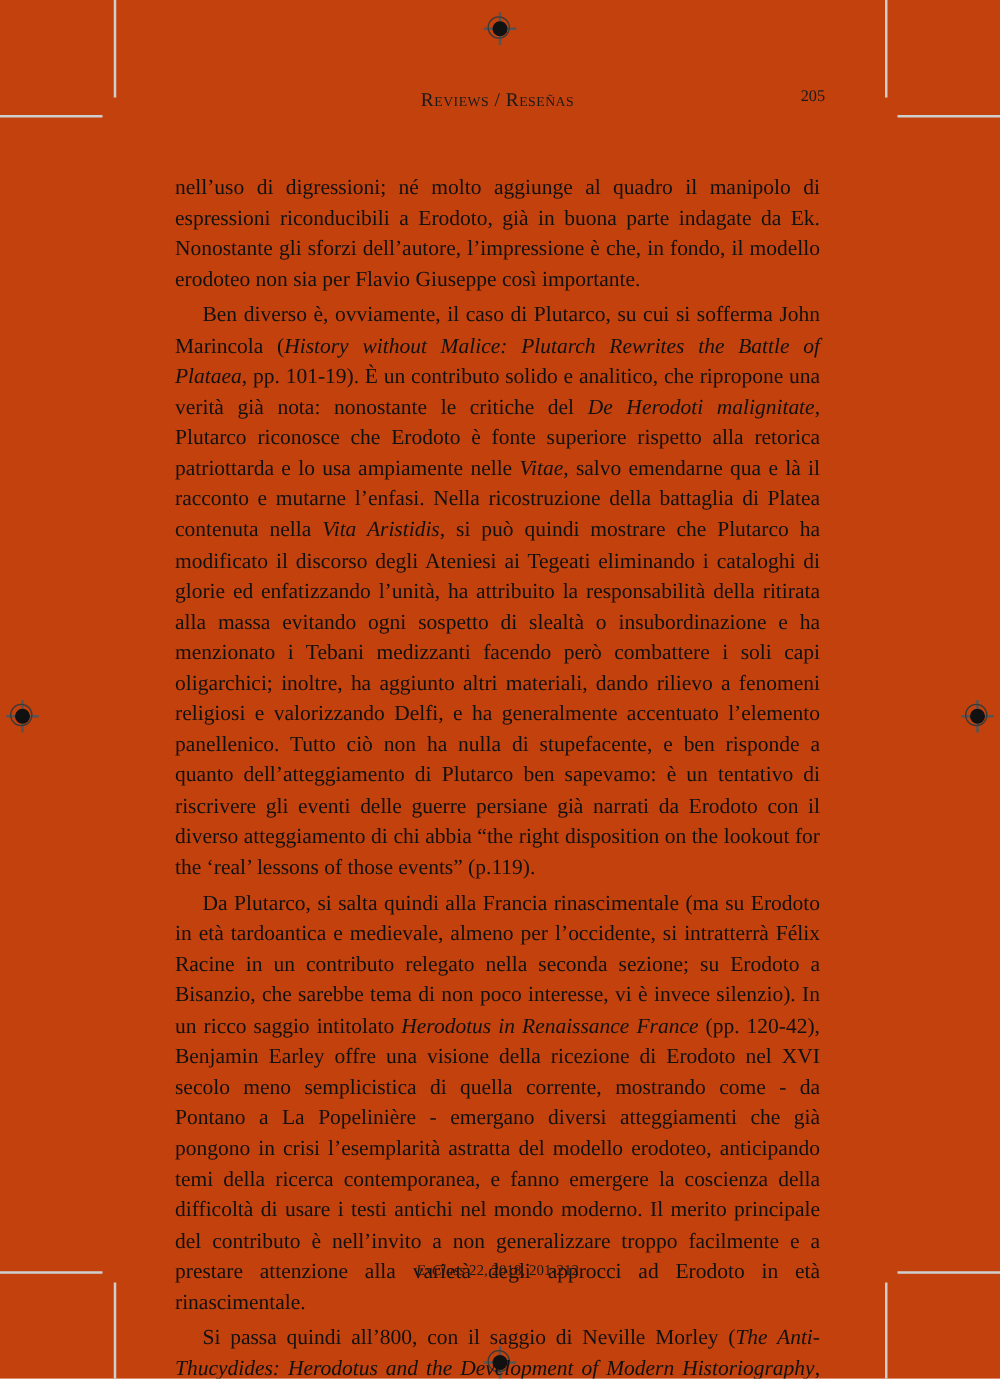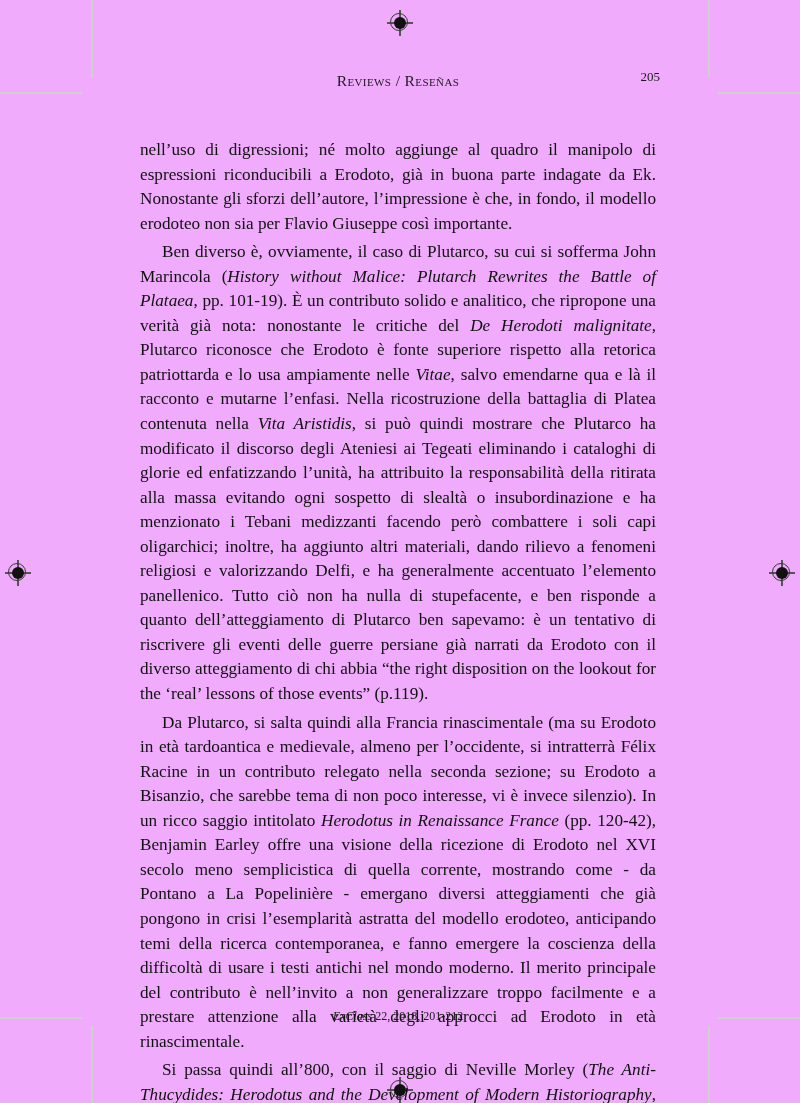--- a/index.html
+++ b/index.html
@@ -9,21 +9,21 @@
   }
   body {
     font-family: "Liberation Serif", "DejaVu Serif", serif;
     color: #111111;
   }
   .page {
     position: relative;
     width: 800px;
     height: 1103px;
     overflow: hidden;
-    background: #f0abfc;
+    background: #c2410c;
   }
 
   
   .crop {
     position: absolute;
     background: #cfcfcf;
   }
   .crop.v { width: 2px; height: 78px; }
   .crop.h { height: 2px; width: 82px; }
 

